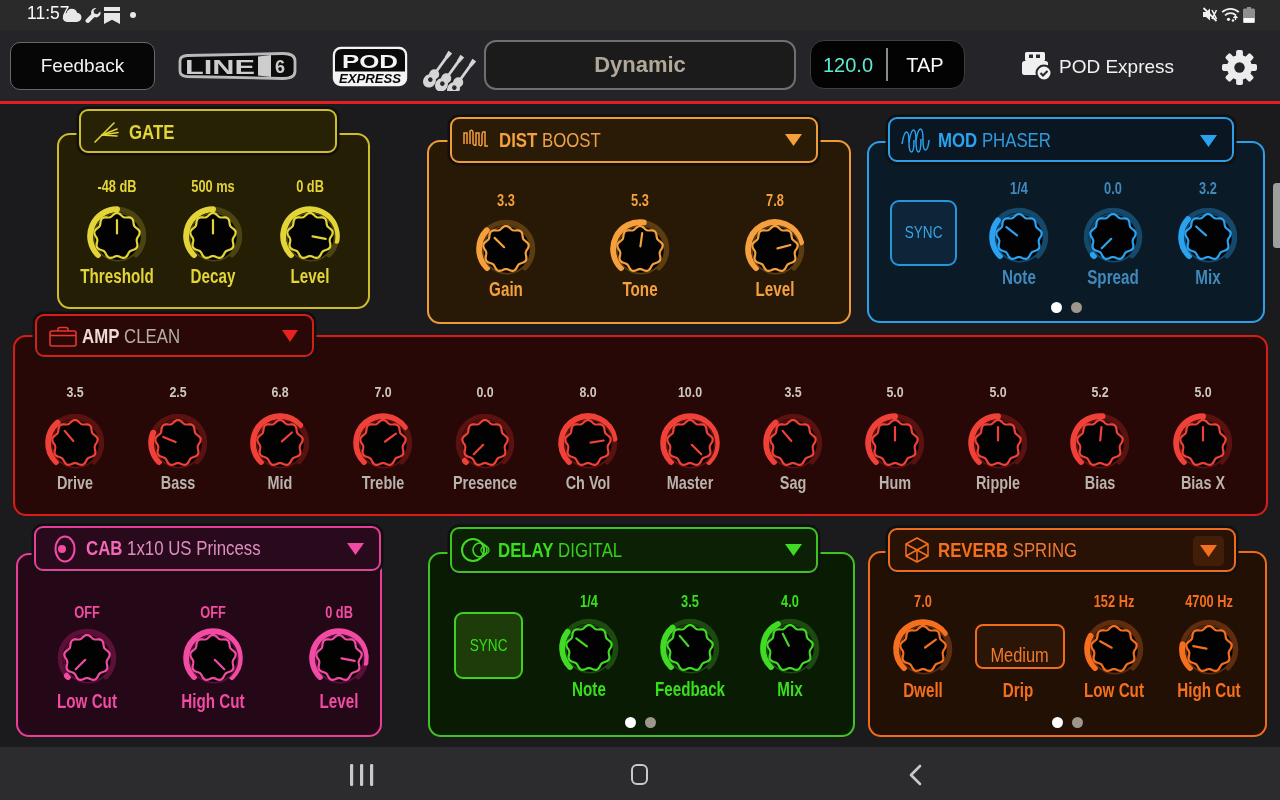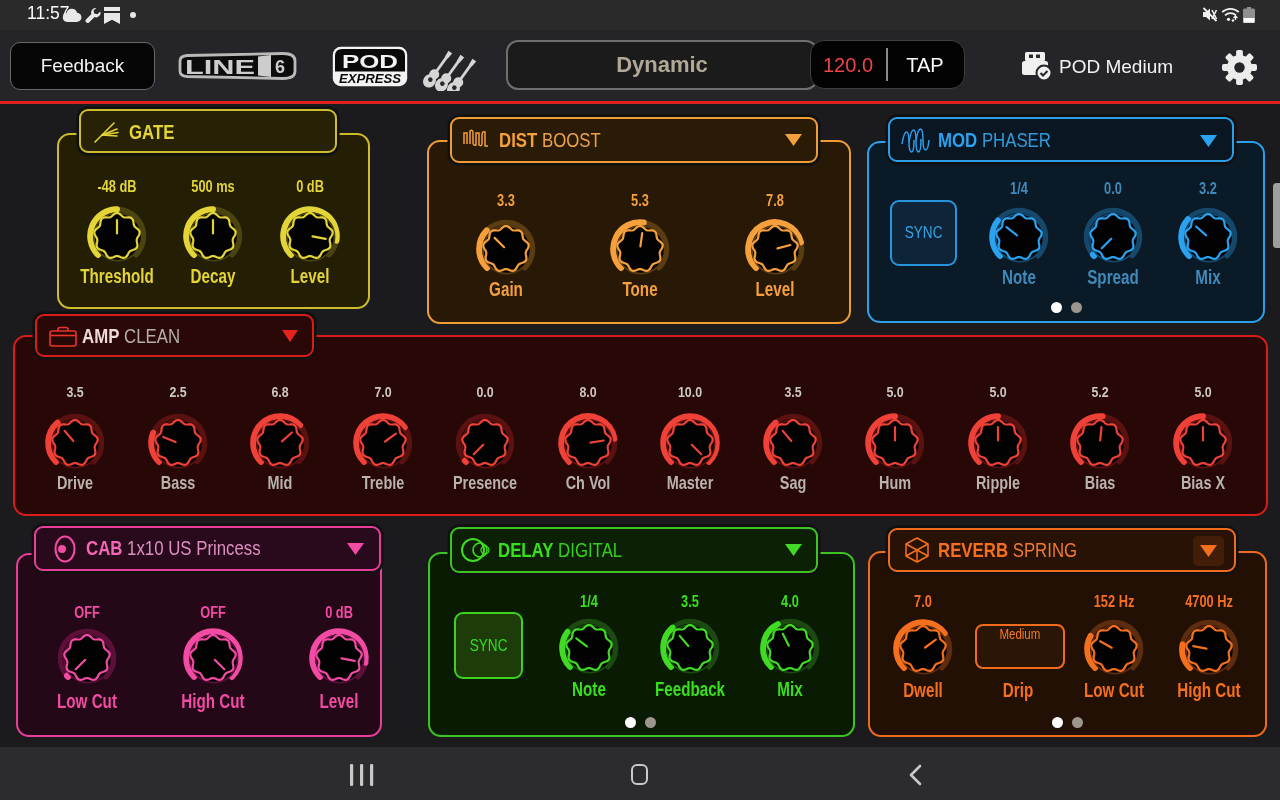--- a/index.html
+++ b/index.html
@@ -66,34 +66,34 @@
       <circle cx="0" cy="4.5" r="2.3" fill="#2a2a2e"></circle>
     </g>
     <g transform="translate(36,39) rotate(36)" fill="#d5d5d5">
       <ellipse cx="0" cy="6" rx="6.2" ry="7"></ellipse>
       <ellipse cx="0" cy="-2" rx="5" ry="5.2"></ellipse>
       <rect x="-1.4" y="-23" width="2.8" height="18"></rect>
       <polygon points="-2.3,-29.5 2.3,-29.5 1.7,-22.5 -1.7,-22.5"></polygon>
       <circle cx="0" cy="4.5" r="2.3" fill="#2a2a2e"></circle>
     </g>
   </svg>
-<div class="abs" style="left:506px;top:40px;width:312px;height:50px;background:#1b1b1b;border:2px solid #6f6f6f;border-radius:12px;box-sizing:border-box;display:flex;align-items:center;justify-content:center;font-size:22px;font-weight:bold;color:#b2a898">Dynamic</div>
+<div class="abs" style="left:484px;top:40px;width:312px;height:50px;background:#1b1b1b;border:2px solid #6f6f6f;border-radius:12px;box-sizing:border-box;display:flex;align-items:center;justify-content:center;font-size:22px;font-weight:bold;color:#b2a898">Dynamic</div>
 <div class="abs" style="left:810px;top:40px;width:155px;height:49px;background:#030303;border:1.5px solid #3e3e3e;border-radius:14px;box-sizing:border-box"></div>
 <div class="abs" style="left:886px;top:48px;width:1.5px;height:33px;background:#8a8a8a"></div>
-<div class="abs" style="left:848px;top:65px;transform:translate(-50%,-50%);font-size:20px;color:#ef4444;font-weight:400;white-space:nowrap">120.0</div>
+<div class="abs" style="left:848px;top:65px;transform:translate(-50%,-50%);font-size:20px;color:#5eead4;font-weight:400;white-space:nowrap">120.0</div>
 <div class="abs" style="left:925px;top:65px;transform:translate(-50%,-50%);font-size:20px;color:#fafafa;font-weight:400;white-space:nowrap">TAP</div>
 <svg class="abs" style="left:1021px;top:52px" width="34" height="31" viewBox="0 0 34 31">
 <rect x="4" y="0" width="20" height="9" rx="1.5" fill="#f0f0f0"></rect>
 <rect x="8" y="2.5" width="4" height="3.5" fill="#2a2a2a"></rect>
 <rect x="15" y="2.5" width="4" height="3.5" fill="#2a2a2a"></rect>
 <rect x="1" y="9" width="26" height="14" rx="2.5" fill="#f0f0f0"></rect>
 <circle cx="23" cy="21" r="7.5" fill="#f0f0f0" stroke="#252529" stroke-width="2"></circle>
 <path d="M19.5 21 l2.5 2.5 l4.5 -4.5" stroke="#252529" stroke-width="2" fill="none"></path>
 </svg>
-<div class="abs" style="left:1059px;top:56px;font-size:19px;color:#f2f2f2">POD Medium</div>
+<div class="abs" style="left:1059px;top:56px;font-size:19px;color:#f2f2f2">POD Express</div>
 <svg class="abs" style="left:1222px;top:50px" width="35" height="35" viewBox="-17.5 -17.5 35 35">
 <g fill="#ececec">
       <rect x="-3.4" y="-17.5" width="6.8" height="7" rx="1.8" transform="rotate(0)"></rect>
       <rect x="-3.4" y="-17.5" width="6.8" height="7" rx="1.8" transform="rotate(45)"></rect>
       <rect x="-3.4" y="-17.5" width="6.8" height="7" rx="1.8" transform="rotate(90)"></rect>
       <rect x="-3.4" y="-17.5" width="6.8" height="7" rx="1.8" transform="rotate(135)"></rect>
       <rect x="-3.4" y="-17.5" width="6.8" height="7" rx="1.8" transform="rotate(180)"></rect>
       <rect x="-3.4" y="-17.5" width="6.8" height="7" rx="1.8" transform="rotate(225)"></rect>
       <rect x="-3.4" y="-17.5" width="6.8" height="7" rx="1.8" transform="rotate(270)"></rect>
       <rect x="-3.4" y="-17.5" width="6.8" height="7" rx="1.8" transform="rotate(315)"></rect>
@@ -439,21 +439,21 @@
   </svg>
 <div class="abs" style="left:923px;top:602px;transform:translate(-50%,-50%) scaleX(0.8);font-size:16px;color:#f4701f;font-weight:700;white-space:nowrap">7.0</div>
 <svg class="abs" style="left:892px;top:618px" width="62" height="62" viewBox="0 0 62 62" overflow="visible">
     <path d="M12.05 49.95A26.80 26.80 0 1 1 49.95 49.95" fill="none" stroke="#5e2c0e" stroke-width="5.0" stroke-linecap="round"></path>
     <path d="M12.05 49.95A26.80 26.80 0 1 1 52.68 15.25" fill="none" stroke="#f4701f" stroke-width="6.0" stroke-linecap="round"></path>
     <circle cx="31.8" cy="31.8" r="23.8" fill="#020202" stroke="#5e2c0e" stroke-width="1.7"></circle>
     <path d="M31.0 8.0 L32.3 8.2 L33.6 8.9 L34.7 9.8 L35.8 10.8 L36.8 11.6 L37.8 12.2 L39.0 12.5 L40.3 12.5 L41.8 12.4 L43.2 12.4 L44.6 12.7 L45.8 13.4 L46.6 14.4 L47.2 15.7 L47.5 17.2 L47.6 18.6 L47.9 19.9 L48.3 21.0 L49.1 21.9 L50.1 22.8 L51.2 23.6 L52.3 24.6 L53.2 25.7 L53.7 27.0 L53.6 28.4 L53.2 29.7 L52.5 31.0 L51.7 32.2 L51.1 33.3 L50.7 34.5 L50.7 35.7 L50.9 37.0 L51.2 38.4 L51.4 39.8 L51.4 41.2 L50.9 42.5 L50.0 43.5 L48.8 44.3 L47.5 44.8 L46.1 45.2 L44.9 45.7 L43.9 46.3 L43.1 47.2 L42.4 48.3 L41.8 49.6 L41.0 50.9 L40.0 51.9 L38.9 52.6 L37.5 52.8 L36.1 52.7 L34.7 52.2 L33.4 51.6 L32.2 51.2 L31.0 51.0 L29.8 51.2 L28.6 51.6 L27.3 52.2 L25.9 52.7 L24.5 52.8 L23.1 52.6 L22.0 51.9 L21.0 50.9 L20.2 49.6 L19.6 48.3 L18.9 47.2 L18.1 46.3 L17.1 45.7 L15.9 45.2 L14.5 44.8 L13.2 44.3 L12.0 43.5 L11.1 42.5 L10.6 41.2 L10.6 39.8 L10.8 38.4 L11.1 37.0 L11.3 35.7 L11.3 34.5 L10.9 33.3 L10.3 32.2 L9.5 31.0 L8.8 29.7 L8.4 28.4 L8.3 27.0 L8.8 25.7 L9.7 24.6 L10.8 23.6 L11.9 22.8 L12.9 21.9 L13.7 21.0 L14.1 19.9 L14.4 18.6 L14.5 17.2 L14.8 15.7 L15.4 14.4 L16.2 13.4 L17.4 12.7 L18.8 12.4 L20.3 12.4 L21.7 12.5 L23.0 12.5 L24.2 12.2 L25.2 11.6 L26.2 10.8 L27.3 9.8 L28.4 8.9 L29.7 8.2 Z" fill="#020202" stroke="#f4701f" stroke-width="2.2" stroke-linejoin="round"></path>
     <line x1="33.1" y1="29.5" x2="43.9" y2="21.6" stroke="#f4701f" stroke-width="2.2" stroke-linecap="round"></line>
   </svg>
 <div class="abs" style="left:923px;top:690px;transform:translate(-50%,-50%) scaleX(0.76);font-size:20px;color:#f4701f;font-weight:700;white-space:nowrap">Dwell</div>
-<div class="abs" style="left:975px;top:624px;width:90px;height:45px;background:#2a1507;border:2.5px solid #ef6c1d;border-radius:8px;box-sizing:border-box;display:flex;align-items:flex-start;justify-content:center;font-size:14px;color:#f37b2a">
+<div class="abs" style="left:975px;top:624px;width:90px;height:45px;background:#2a1507;border:2.5px solid #ef6c1d;border-radius:8px;box-sizing:border-box;display:flex;align-items:flex-end;justify-content:center;font-size:20px;color:#f37b2a">
     <span style="display:inline-block;transform:scaleX(0.82)">Medium</span>
   </div>
 <div class="abs" style="left:1018px;top:690px;transform:translate(-50%,-50%) scaleX(0.76);font-size:20px;color:#f4701f;font-weight:700;white-space:nowrap">Drip</div>
 <div class="abs" style="left:1114px;top:602px;transform:translate(-50%,-50%) scaleX(0.8);font-size:16px;color:#f4701f;font-weight:700;white-space:nowrap">152 Hz</div>
 <svg class="abs" style="left:1083px;top:618px" width="62" height="62" viewBox="0 0 62 62" overflow="visible">
     <path d="M12.05 49.95A26.80 26.80 0 1 1 49.95 49.95" fill="none" stroke="#5e2c0e" stroke-width="5.0" stroke-linecap="round"></path>
     <path d="M12.05 49.95A26.80 26.80 0 0 1 7.56 18.01" fill="none" stroke="#f4701f" stroke-width="6.0" stroke-linecap="round"></path>
     <circle cx="31.8" cy="31.8" r="23.8" fill="#020202" stroke="#5e2c0e" stroke-width="1.7"></circle>
     <path d="M31.0 8.0 L32.3 8.2 L33.6 8.9 L34.7 9.8 L35.8 10.8 L36.8 11.6 L37.8 12.2 L39.0 12.5 L40.3 12.5 L41.8 12.4 L43.2 12.4 L44.6 12.7 L45.8 13.4 L46.6 14.4 L47.2 15.7 L47.5 17.2 L47.6 18.6 L47.9 19.9 L48.3 21.0 L49.1 21.9 L50.1 22.8 L51.2 23.6 L52.3 24.6 L53.2 25.7 L53.7 27.0 L53.6 28.4 L53.2 29.7 L52.5 31.0 L51.7 32.2 L51.1 33.3 L50.7 34.5 L50.7 35.7 L50.9 37.0 L51.2 38.4 L51.4 39.8 L51.4 41.2 L50.9 42.5 L50.0 43.5 L48.8 44.3 L47.5 44.8 L46.1 45.2 L44.9 45.7 L43.9 46.3 L43.1 47.2 L42.4 48.3 L41.8 49.6 L41.0 50.9 L40.0 51.9 L38.9 52.6 L37.5 52.8 L36.1 52.7 L34.7 52.2 L33.4 51.6 L32.2 51.2 L31.0 51.0 L29.8 51.2 L28.6 51.6 L27.3 52.2 L25.9 52.7 L24.5 52.8 L23.1 52.6 L22.0 51.9 L21.0 50.9 L20.2 49.6 L19.6 48.3 L18.9 47.2 L18.1 46.3 L17.1 45.7 L15.9 45.2 L14.5 44.8 L13.2 44.3 L12.0 43.5 L11.1 42.5 L10.6 41.2 L10.6 39.8 L10.8 38.4 L11.1 37.0 L11.3 35.7 L11.3 34.5 L10.9 33.3 L10.3 32.2 L9.5 31.0 L8.8 29.7 L8.4 28.4 L8.3 27.0 L8.8 25.7 L9.7 24.6 L10.8 23.6 L11.9 22.8 L12.9 21.9 L13.7 21.0 L14.1 19.9 L14.4 18.6 L14.5 17.2 L14.8 15.7 L15.4 14.4 L16.2 13.4 L17.4 12.7 L18.8 12.4 L20.3 12.4 L21.7 12.5 L23.0 12.5 L24.2 12.2 L25.2 11.6 L26.2 10.8 L27.3 9.8 L28.4 8.9 L29.7 8.2 Z" fill="#020202" stroke="#f4701f" stroke-width="2.2" stroke-linejoin="round"></path>
     <line x1="28.7" y1="29.7" x2="17.1" y2="23.3" stroke="#f4701f" stroke-width="2.2" stroke-linecap="round"></line>

